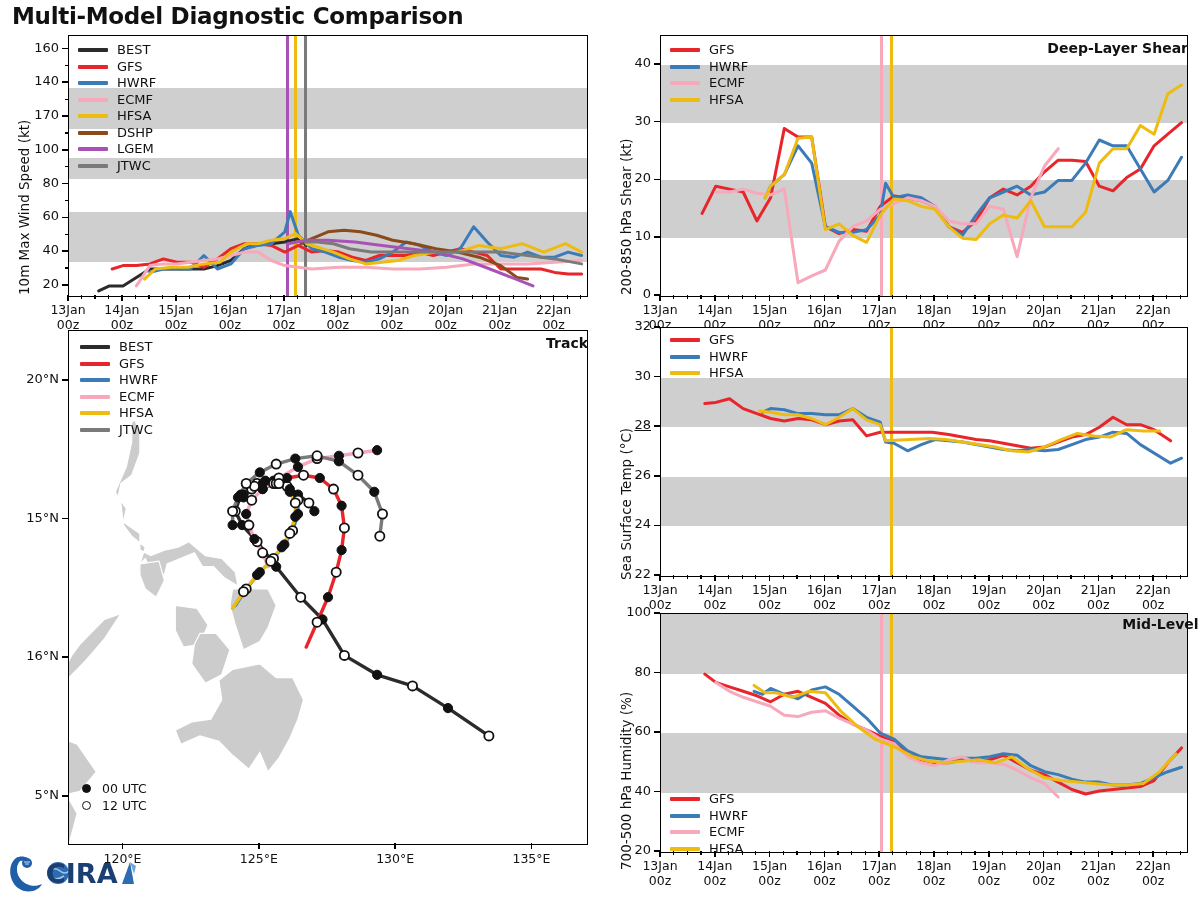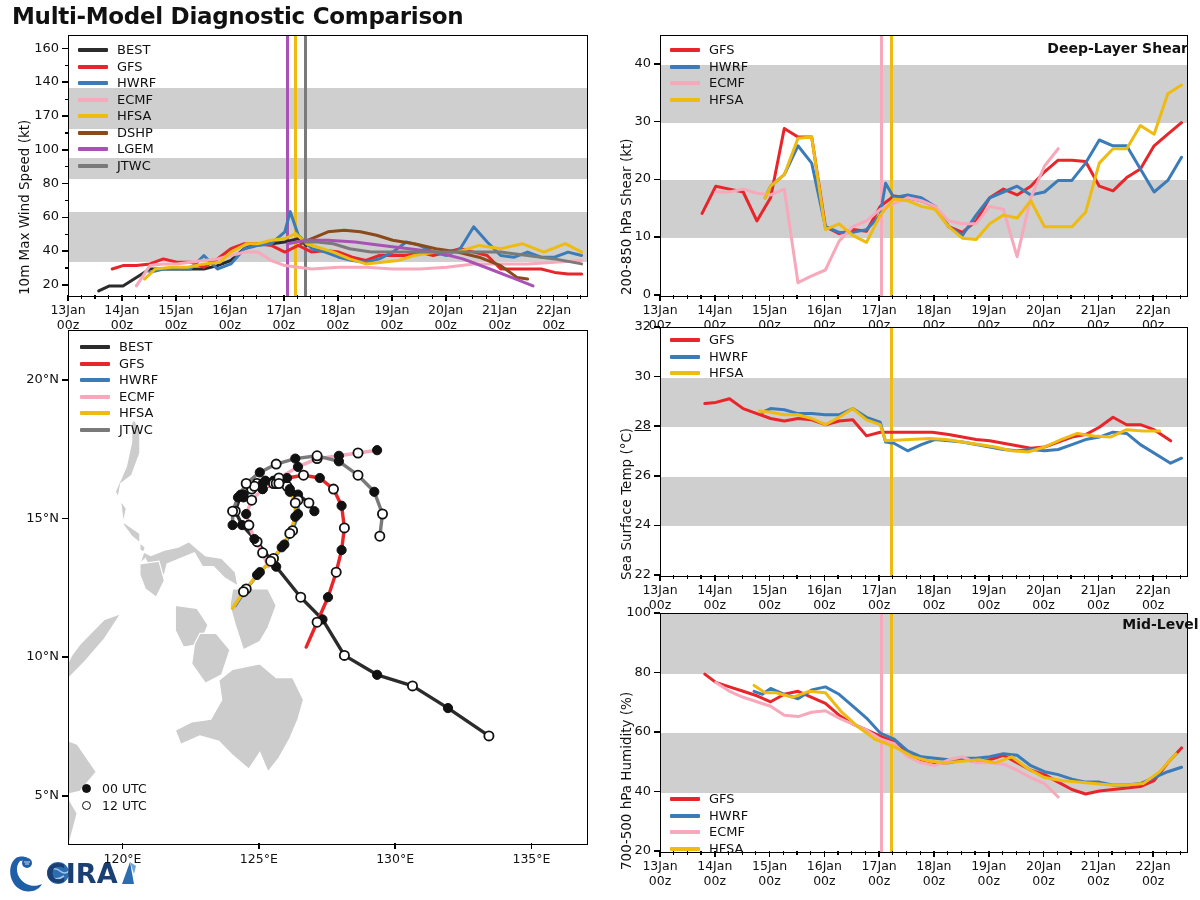--- a/index.html
+++ b/index.html
@@ -308,20 +308,21 @@
           <circle cx="207.2" cy="133.1" r="4.6" fill="#ffffff" stroke="#111111" stroke-width="1.8"></circle>
           <circle cx="226.3" cy="127.6" r="4.6" fill="#111111" stroke="#111111" stroke-width="1"></circle>
           <circle cx="248.1" cy="124.8" r="4.6" fill="#ffffff" stroke="#111111" stroke-width="1.8"></circle>
           <circle cx="269.9" cy="130.3" r="4.6" fill="#111111" stroke="#111111" stroke-width="1"></circle>
           <circle cx="289.0" cy="144.2" r="4.6" fill="#ffffff" stroke="#111111" stroke-width="1.8"></circle>
           <circle cx="305.3" cy="160.8" r="4.6" fill="#111111" stroke="#111111" stroke-width="1"></circle>
           <circle cx="313.5" cy="183.0" r="4.6" fill="#ffffff" stroke="#111111" stroke-width="1.8"></circle>
           <circle cx="310.8" cy="205.2" r="4.6" fill="#ffffff" stroke="#111111" stroke-width="1.8"></circle>
         </svg>
       </div>
+    <div class="panel-title" style="left:68px;top:10px;width:520px;text-align:right;padding-right:8px;">Track</div>
     <div class="legend" id="legend-track" style="left:80px;top:14px;">
         <div class="row">
           <div class="swatch" style="background: rgb(43, 43, 43);"></div>
           <span class="lbl">BEST</span>
         </div>
         <div class="row">
           <div class="swatch" style="background: rgb(232, 37, 42);"></div>
           <span class="lbl">GFS</span>
         </div>
         <div class="row">
@@ -347,21 +348,21 @@
           <span>00 UTC</span>
         </div>
         <div class="row">
           <div class="dot open"></div>
           <span>12 UTC</span>
         </div>
       </div>
     <div id="yticks-track">
         <div class="ytick" style="right: 541px; top: 461.859px; width: 52px;">5°N</div>
         <div class="tickmark" style="left: 62px; top: 470.059px; width: 6px; height: 1.6px;"></div>
-        <div class="ytick" style="right: 541px; top: 323.211px; width: 52px;">10°N</div>
+        <div class="ytick" style="right: 541px; top: 323.211px; width: 52px;">16°N</div>
         <div class="tickmark" style="left: 62px; top: 331.411px; width: 6px; height: 1.6px;"></div>
         <div class="ytick" style="right: 541px; top: 184.562px; width: 52px;">15°N</div>
         <div class="tickmark" style="left: 62px; top: 192.762px; width: 6px; height: 1.6px;"></div>
         <div class="ytick" style="right: 541px; top: 45.9135px; width: 52px;">20°N</div>
         <div class="tickmark" style="left: 62px; top: 54.1135px; width: 6px; height: 1.6px;"></div>
       </div>
     <div id="xticks-track">
         <div class="xtick" style="left: 82.5263px; top: 526px; width: 80px;">120°E</div>
         <div class="tickmark" style="left: 121.726px; top: 518px; width: 1.6px; height: 6px;"></div>
         <div class="xtick" style="left: 218.842px; top: 526px; width: 80px;">125°E</div>

